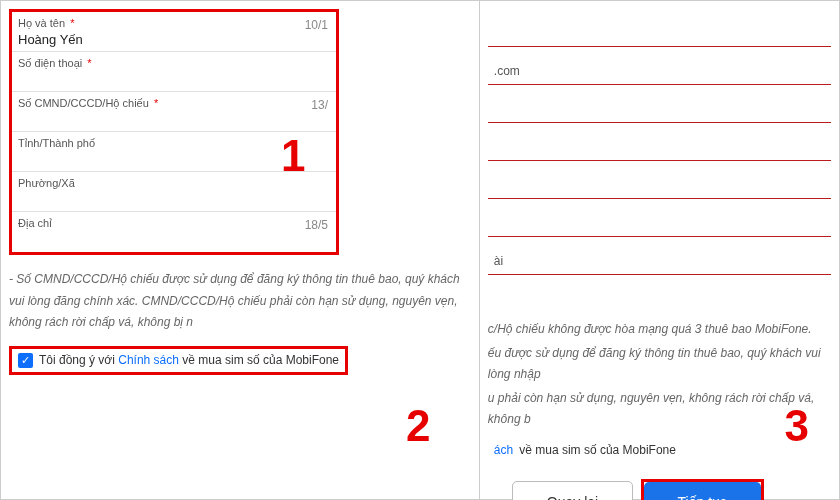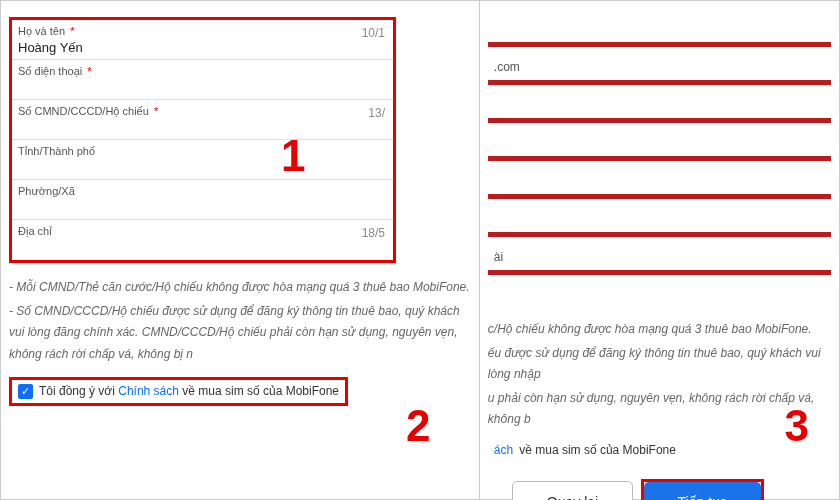--- a/index.html
+++ b/index.html
@@ -28,22 +28,22 @@
   border-right: 1px solid #ccc;
 }
 .panel-right {
   width: 360px;
 }
 .redbox {
   border: 3px solid #e60000;
   position: relative;
 }
 .form-box {
-  width: 387px;
-  margin-top: 8px;
+  width: 330px;
+  margin-top: 0;
 }
 .field-row {
   position: relative;
   border-bottom: 1px solid #e0e0e0;
   min-height: 40px;
   padding: 4px 0 2px 0;
 }
 .field-label {
   font-size: 11px;
   color: #555;
@@ -125,21 +125,21 @@
   background: #1a73e8;
   color: #fff;
   border: none;
 }
 .btn-box {
   display: inline-block;
   border: 3px solid #e60000;
 }
 
 .right-lines .rline {
-  border-bottom: 5px solid #b91c1c;
+  border-bottom: 1px solid #b91c1c;
   height: 38px;
   position: relative;
 }
 .right-lines .rline span {
   position: absolute;
   left: 6px;
   bottom: 6px;
   color: #555;
   font-size: 12px;
 }
@@ -185,21 +185,20 @@
       <div class="field-row" style="border-bottom:none">
         <span class="field-label">Địa chỉ</span>
         <input class="field-input" style="">
         <span class="date-cell">18/5</span>
       </div>
     </div>
 
     <span class="step-num" style="top:130px;left:280px">1</span>
 
     <div class="notes">
-      <p>- Mỗi CMND/Thẻ căn cước/Hộ chiếu không được hòa mạng quá 3 thuê bao MobiFone.</p>
       <p>- Số CMND/CCCD/Hộ chiếu được sử dụng để đăng ký thông tin thuê bao, quý khách vui lòng đăng chính xác. CMND/CCCD/Hộ chiếu phải còn hạn sử dụng, nguyên vẹn, không rách rời chấp vá, không bị n</p>
     </div>
 
     <span class="step-num" style="top:400px;left:405px">2</span>
 
     <div class="consent-row boxed">
       <span class="chk">✓</span>
       <span>
         <span>Tôi đồng ý với</span>
         <span class="link">Chính sách</span>

